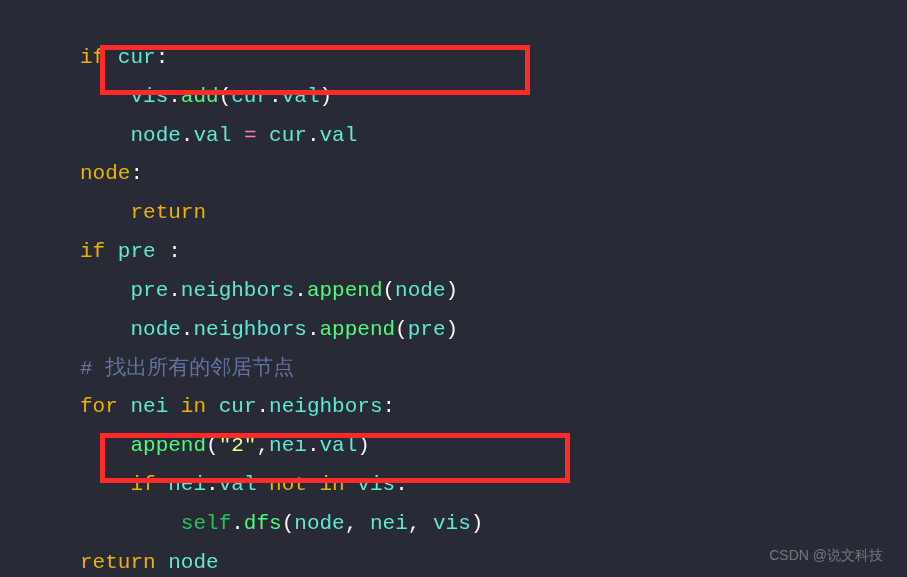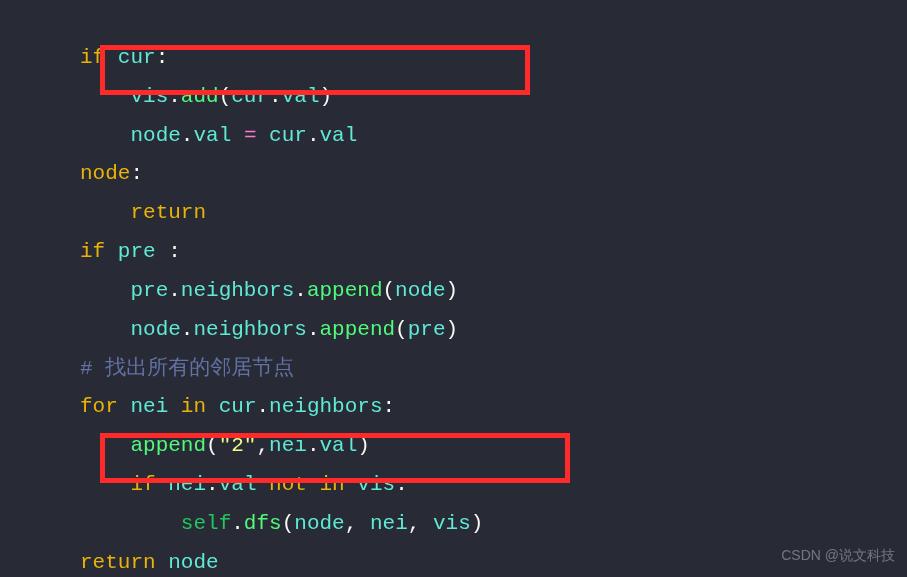--- a/index.html
+++ b/index.html
@@ -42,21 +42,21 @@
     position: absolute;
     border: 5px solid #ff2b2b;
     top: 433px;
     left: 100px;
     width: 460px;
     height: 40px;
     pointer-events: none;
   }
   .watermark {
     position: absolute;
-    right: 12px;
+    right: 24px;
     bottom: 8px;
     font-size: 14px;
     color: rgba(255,255,255,0.35);
     font-family: sans-serif;
     font-style: normal;
   }
 </style>
 </head>
 <body>
 

